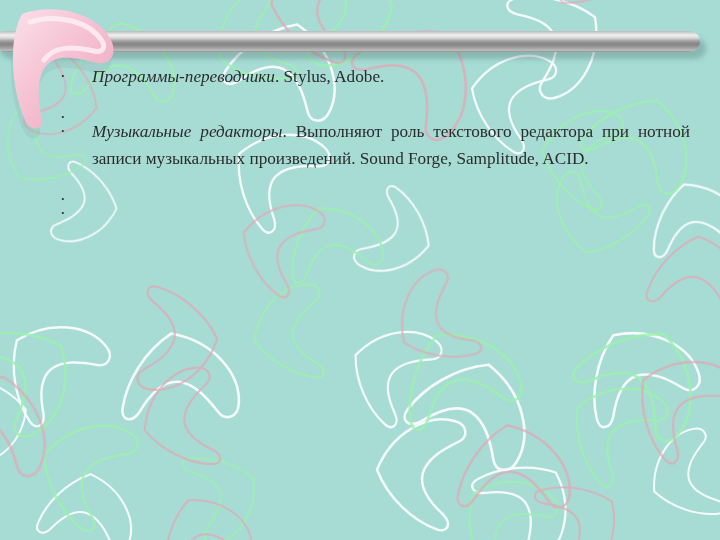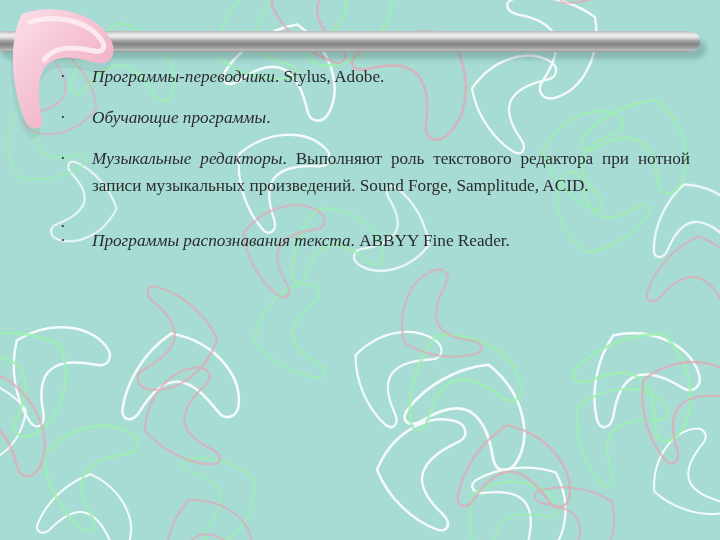--- a/index.html
+++ b/index.html
@@ -197,34 +197,32 @@
   <div id="content">
 
     <div class="bullet-row">
       <span class="bullet-mark">·</span>
       <div class="bullet-text nowrap"><em>Программы-переводчики</em><span>. Stylus, Adobe.</span></div>
     </div>
     <div class="para-gap"></div>
 
     <div class="bullet-row">
       <span class="bullet-mark">·</span>
-      <div class="bullet-text nowrap"><em>Обучающие программы</em><span>.</span></div>
     </div>
     <div class="para-gap"></div>
 
     <div class="bullet-row">
       <span class="bullet-mark">·</span>
       <div class="bullet-text"><em>Музыкальные редакторы</em><span>. Выполняют роль текстового редактора при нотной записи музыкальных произведений. Sound Forge, Samplitude, ACID.</span></div>
     </div>
     <div class="para-gap"></div>
 
     <div class="bullet-row">
       <span class="bullet-mark">·</span>
     </div>
     <div class="para-gap"></div>
 
     <div class="bullet-row">
       <span class="bullet-mark">·</span>
-      <div class="bullet-text nowrap"><em>Программы распознавания текста</em><span>. ABBYY Fine Reader.</span></div>
     </div>
 
   </div>
 </div>
 
 </body></html>

